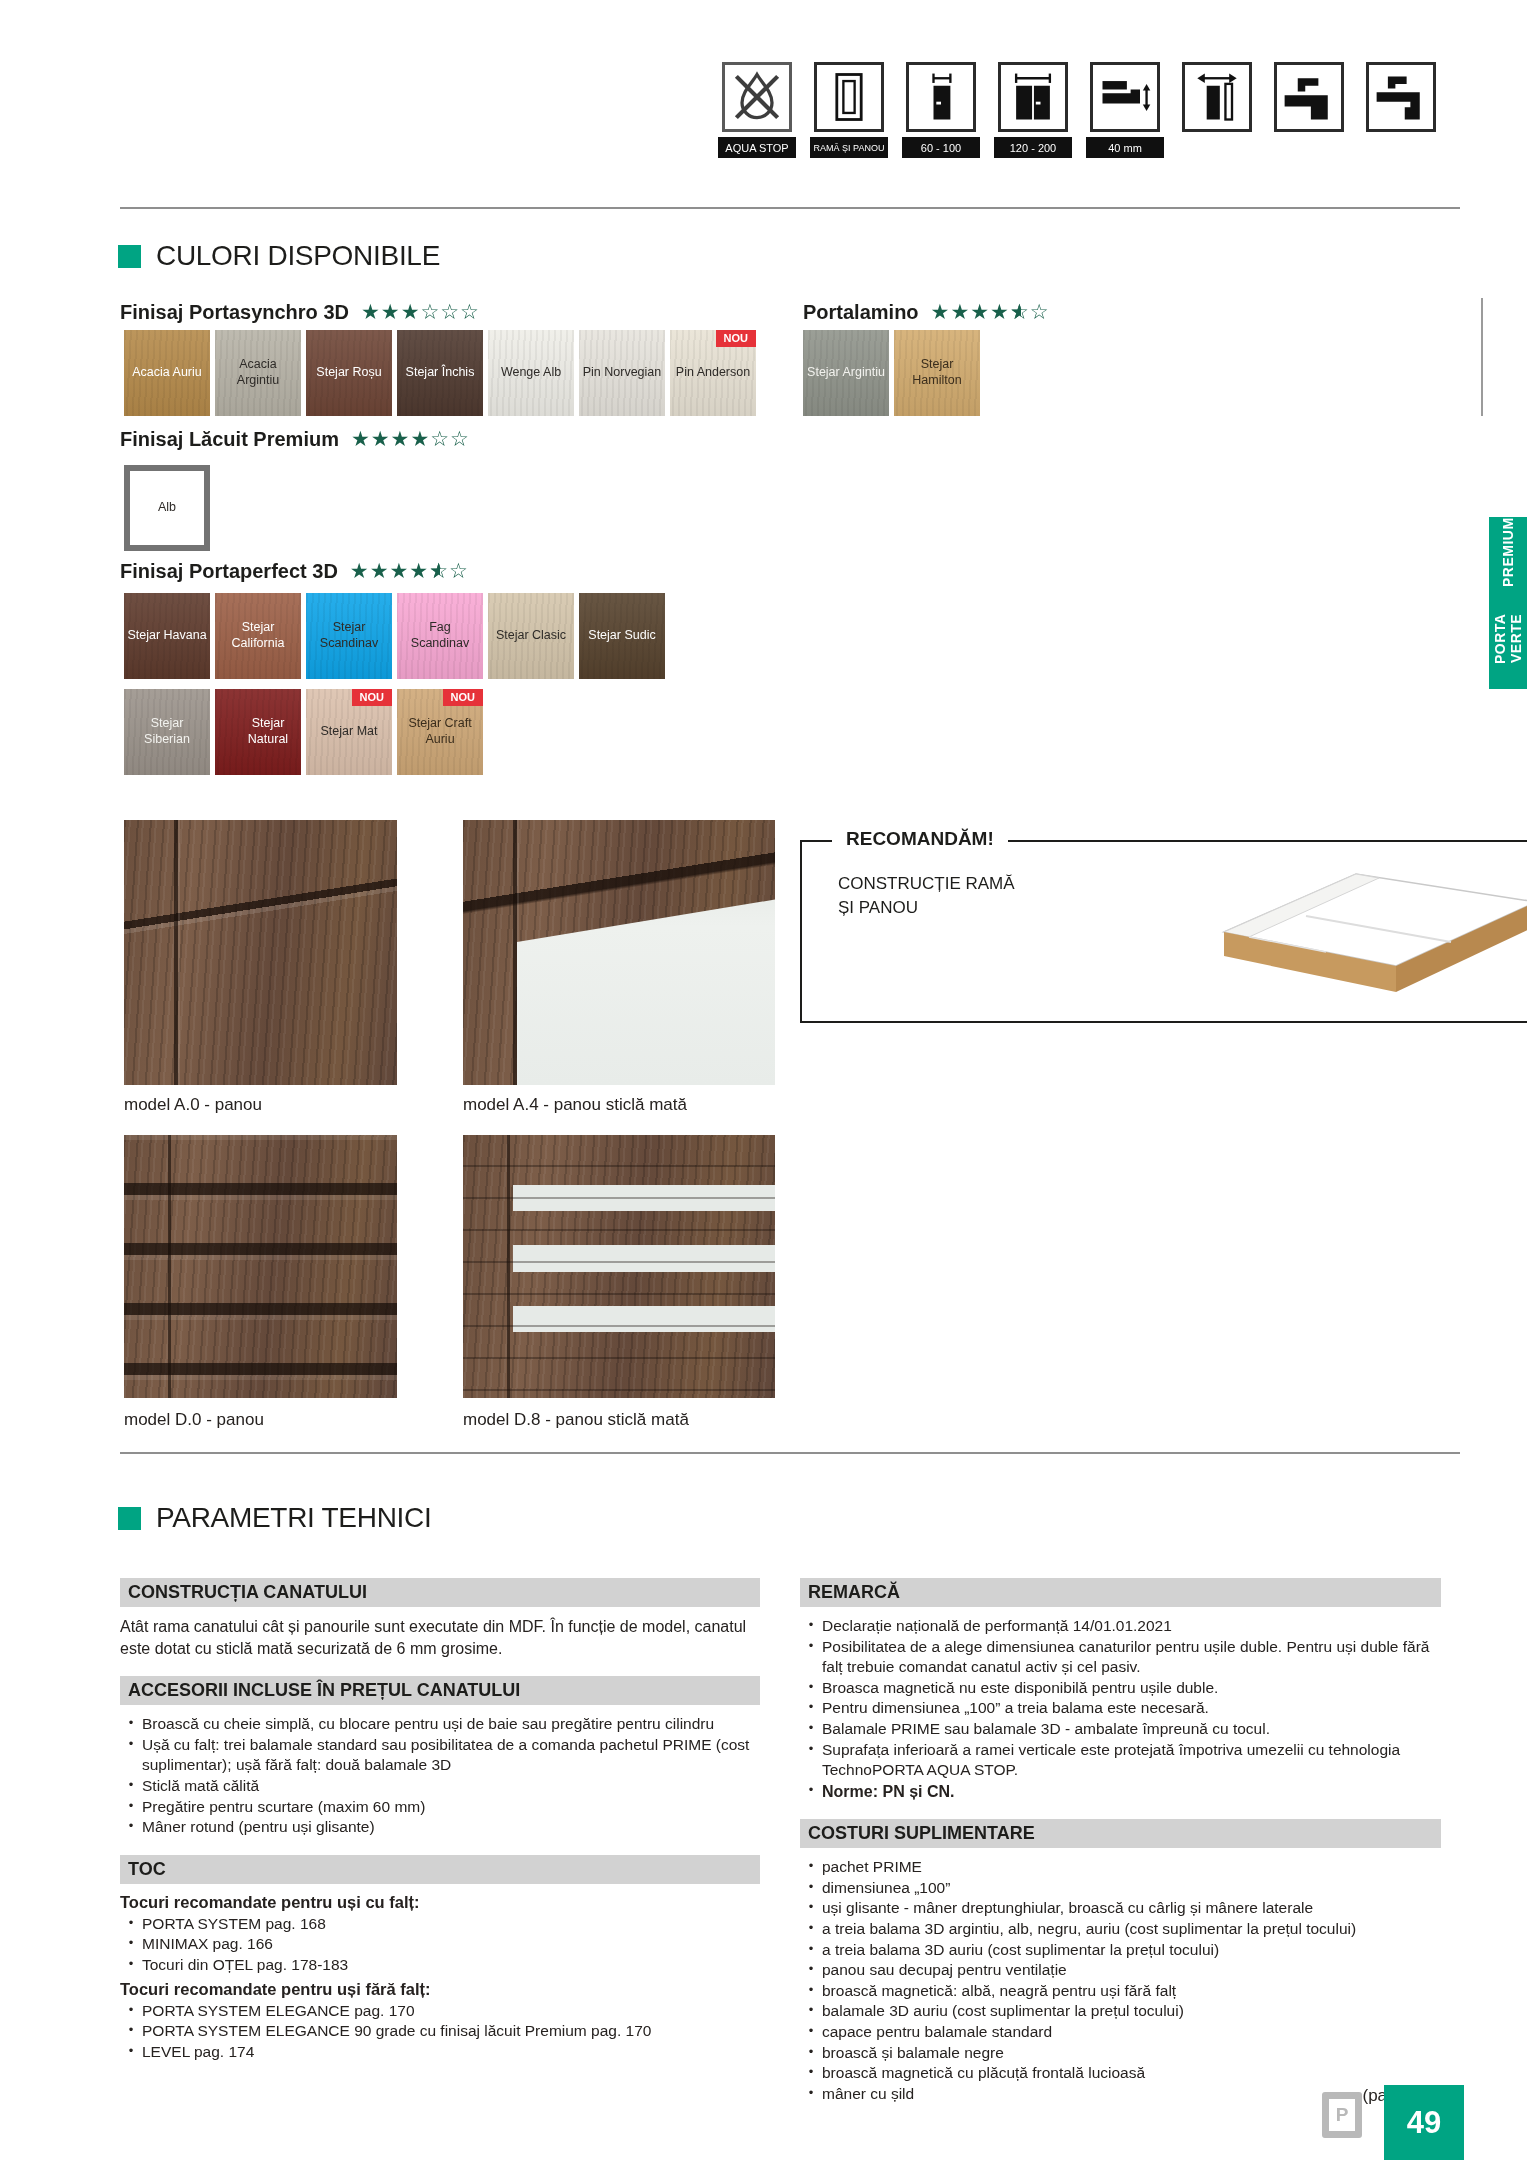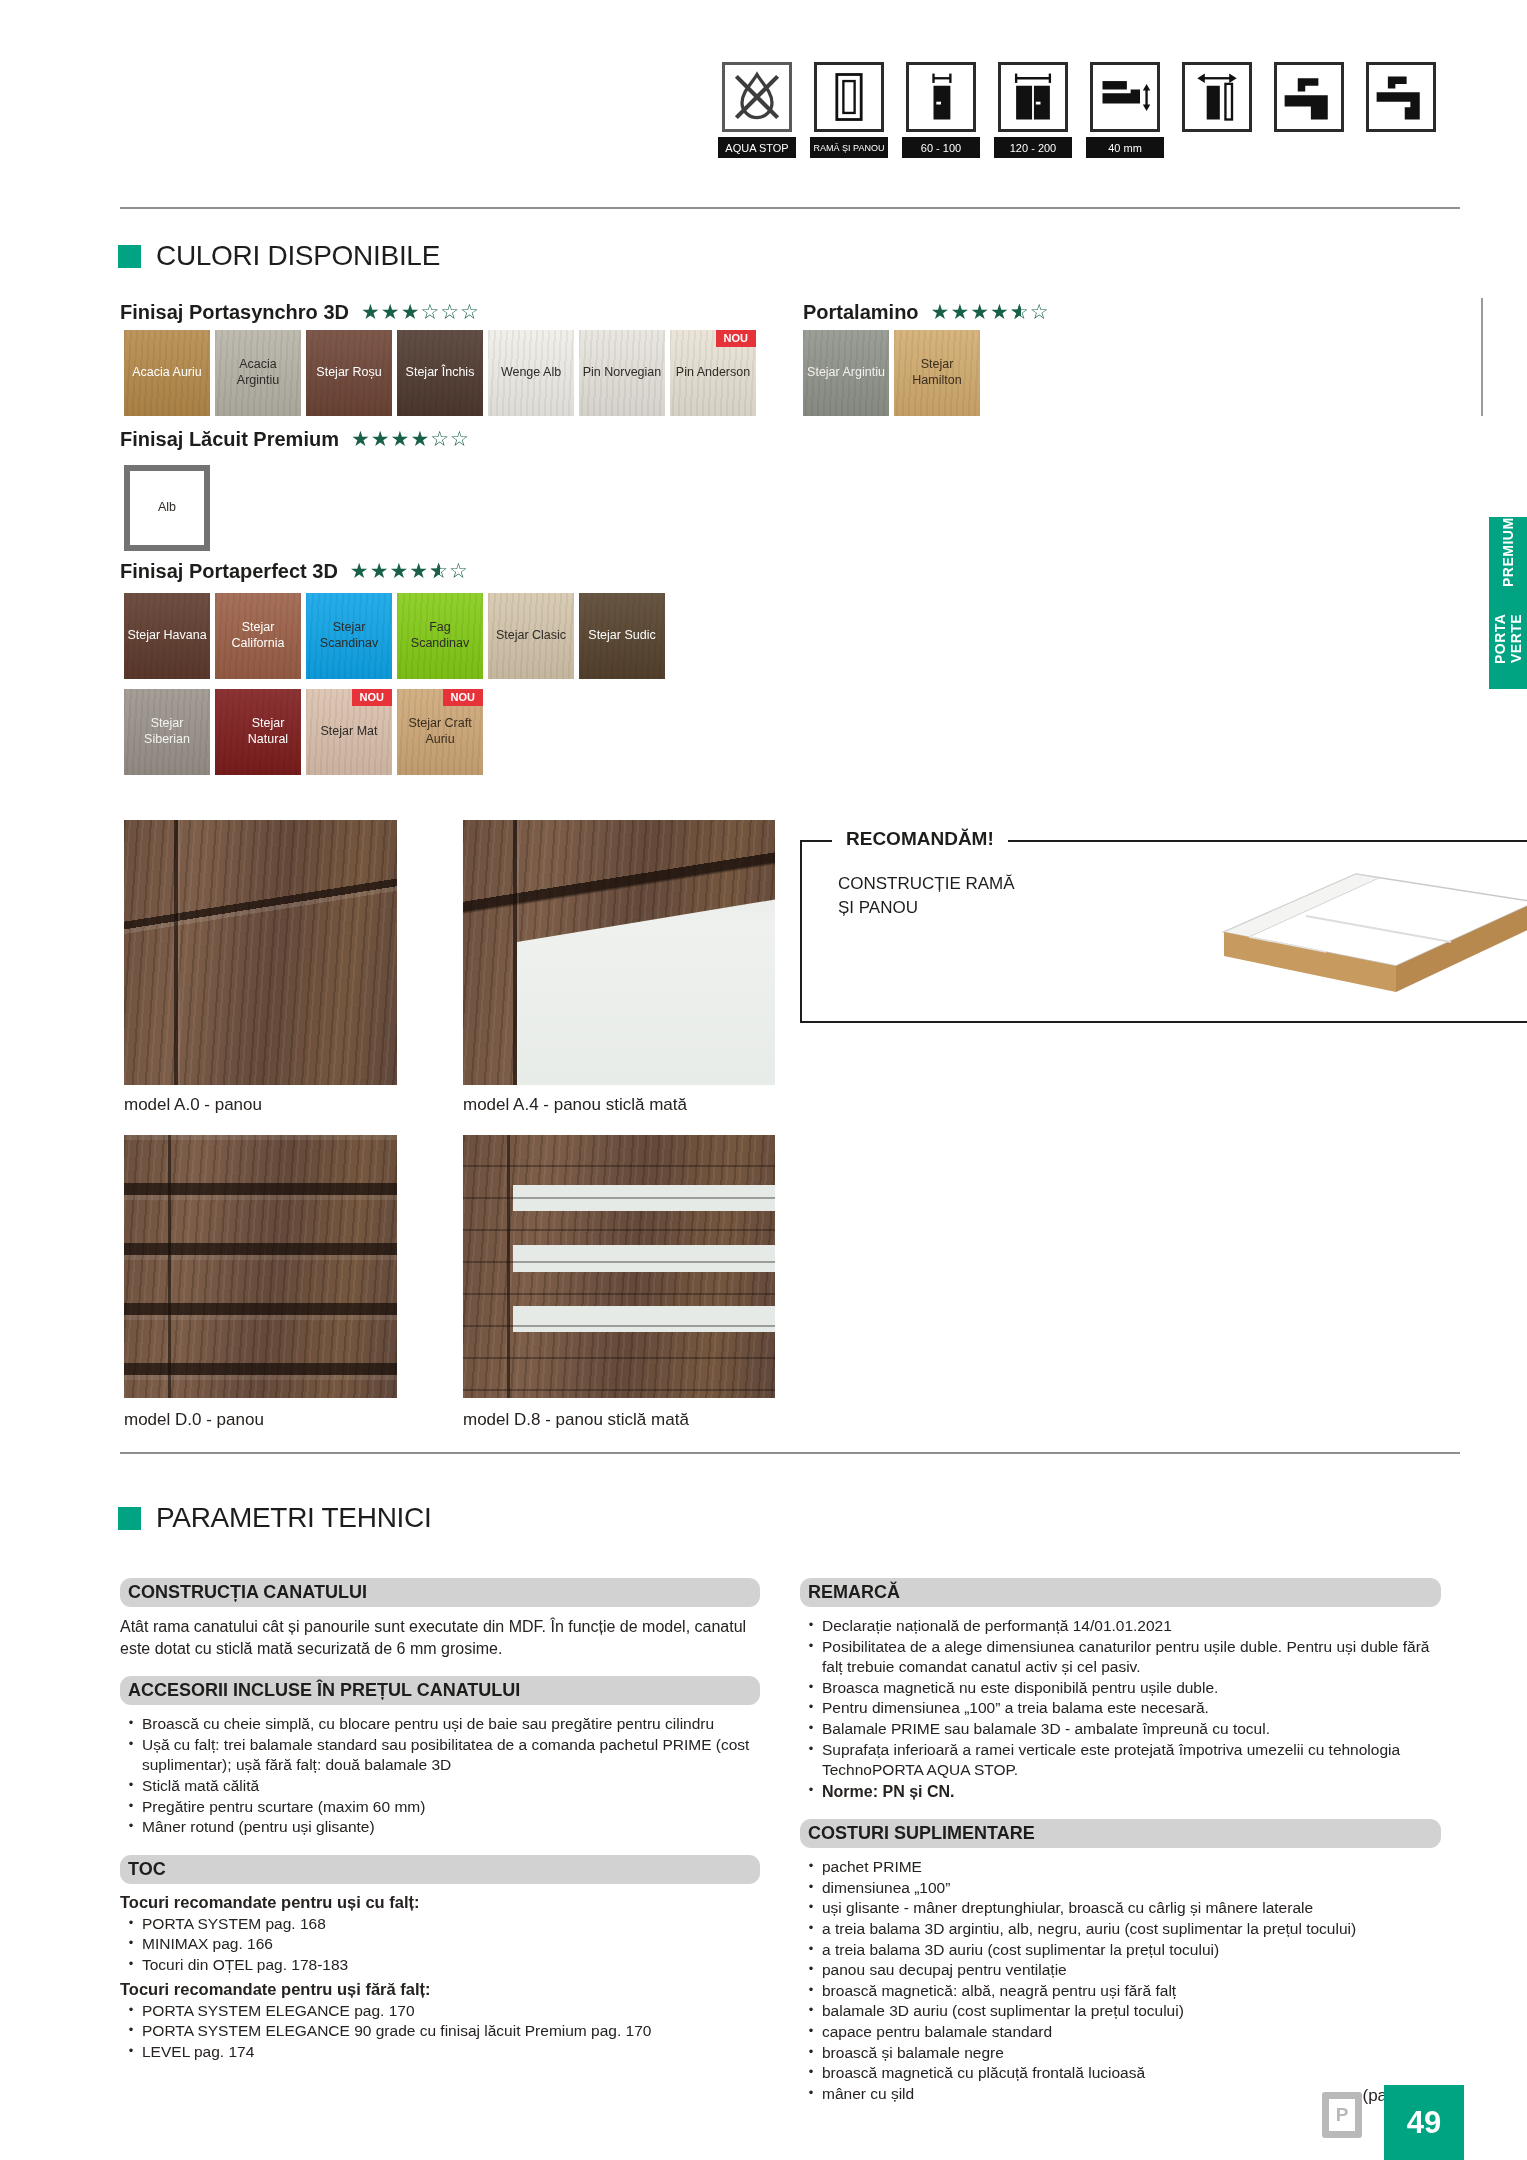--- a/index.html
+++ b/index.html
@@ -68,21 +68,21 @@
   
   #reco{position:absolute;left:800px;top:840px;width:766px;height:183px;border:2px solid #1d1d1b;box-sizing:border-box;}
   #reco .legend{position:absolute;top:-14px;left:30px;background:#fff;padding:0 14px;font-weight:bold;font-size:19px;color:#1d1d1b;}
   #reco .reco-text{position:absolute;left:36px;top:30px;font-size:17px;line-height:1.4;color:#1d1d1b;}
   #reco svg{position:absolute;right:18px;top:12px;}
 
   
   .col{position:absolute;top:1578px;}
   #col-left{left:120px;width:640px;}
   #col-right{left:800px;width:641px;}
-  .bar{font-weight:bold;font-size:18px;padding:4px 8px;margin-bottom:9px;color:#1d1d1b;border-radius:11px;}
+  .bar{font-weight:bold;font-size:18px;padding:4px 8px;margin-bottom:9px;color:#1d1d1b;}
   .para{font-size:16px;line-height:1.38;margin:2px 0 16px;}
   .blist{margin-bottom:4px;}
   .b-row{display:flex;font-size:15.5px;line-height:1.33;}
   .b-dot{width:22px;text-align:center;flex:none;font-size:13px;}
   .b-text{flex:1;}
   .b-row.bold .b-text{font-weight:bold;font-size:16px;}
   .sub-t{font-weight:bold;font-size:16.5px;margin:4px 0 2px;}
   .mt{margin-top:17px;}
 
   
@@ -239,21 +239,21 @@
   <div class="sw-wrap" style="left:124px;top:593px;width:550px">
       <div class="swatch" style="background: rgb(95, 59, 45);">
         <span class="sw-label" style="color: rgb(255, 255, 255);">Stejar Havana</span>
       </div>
       <div class="swatch" style="background: rgb(157, 96, 71);">
         <span class="sw-label" style="color: rgb(255, 255, 255);">Stejar California</span>
       </div>
       <div class="swatch" style="background: #0ea5e9;">
         <span class="sw-label" style="color: rgb(46, 43, 40);">Stejar Scandinav</span>
       </div>
-      <div class="swatch" style="background: #84cc16;">
+      <div class="swatch" style="background: #f9a8d4;">
         <span class="sw-label" style="color: rgb(46, 43, 40);">Fag Scandinav</span>
       </div>
       <div class="swatch" style="background: rgb(213, 198, 172);">
         <span class="sw-label" style="color: rgb(46, 43, 40);">Stejar Clasic</span>
       </div>
       <div class="swatch" style="background: rgb(87, 67, 46);">
         <span class="sw-label" style="color: rgb(255, 255, 255);">Stejar Sudic</span>
       </div>
       <div class="swatch" style="background: rgb(155, 147, 139);">
         <span class="sw-label" style="color: rgb(242, 242, 238);">Stejar Siberian</span>

